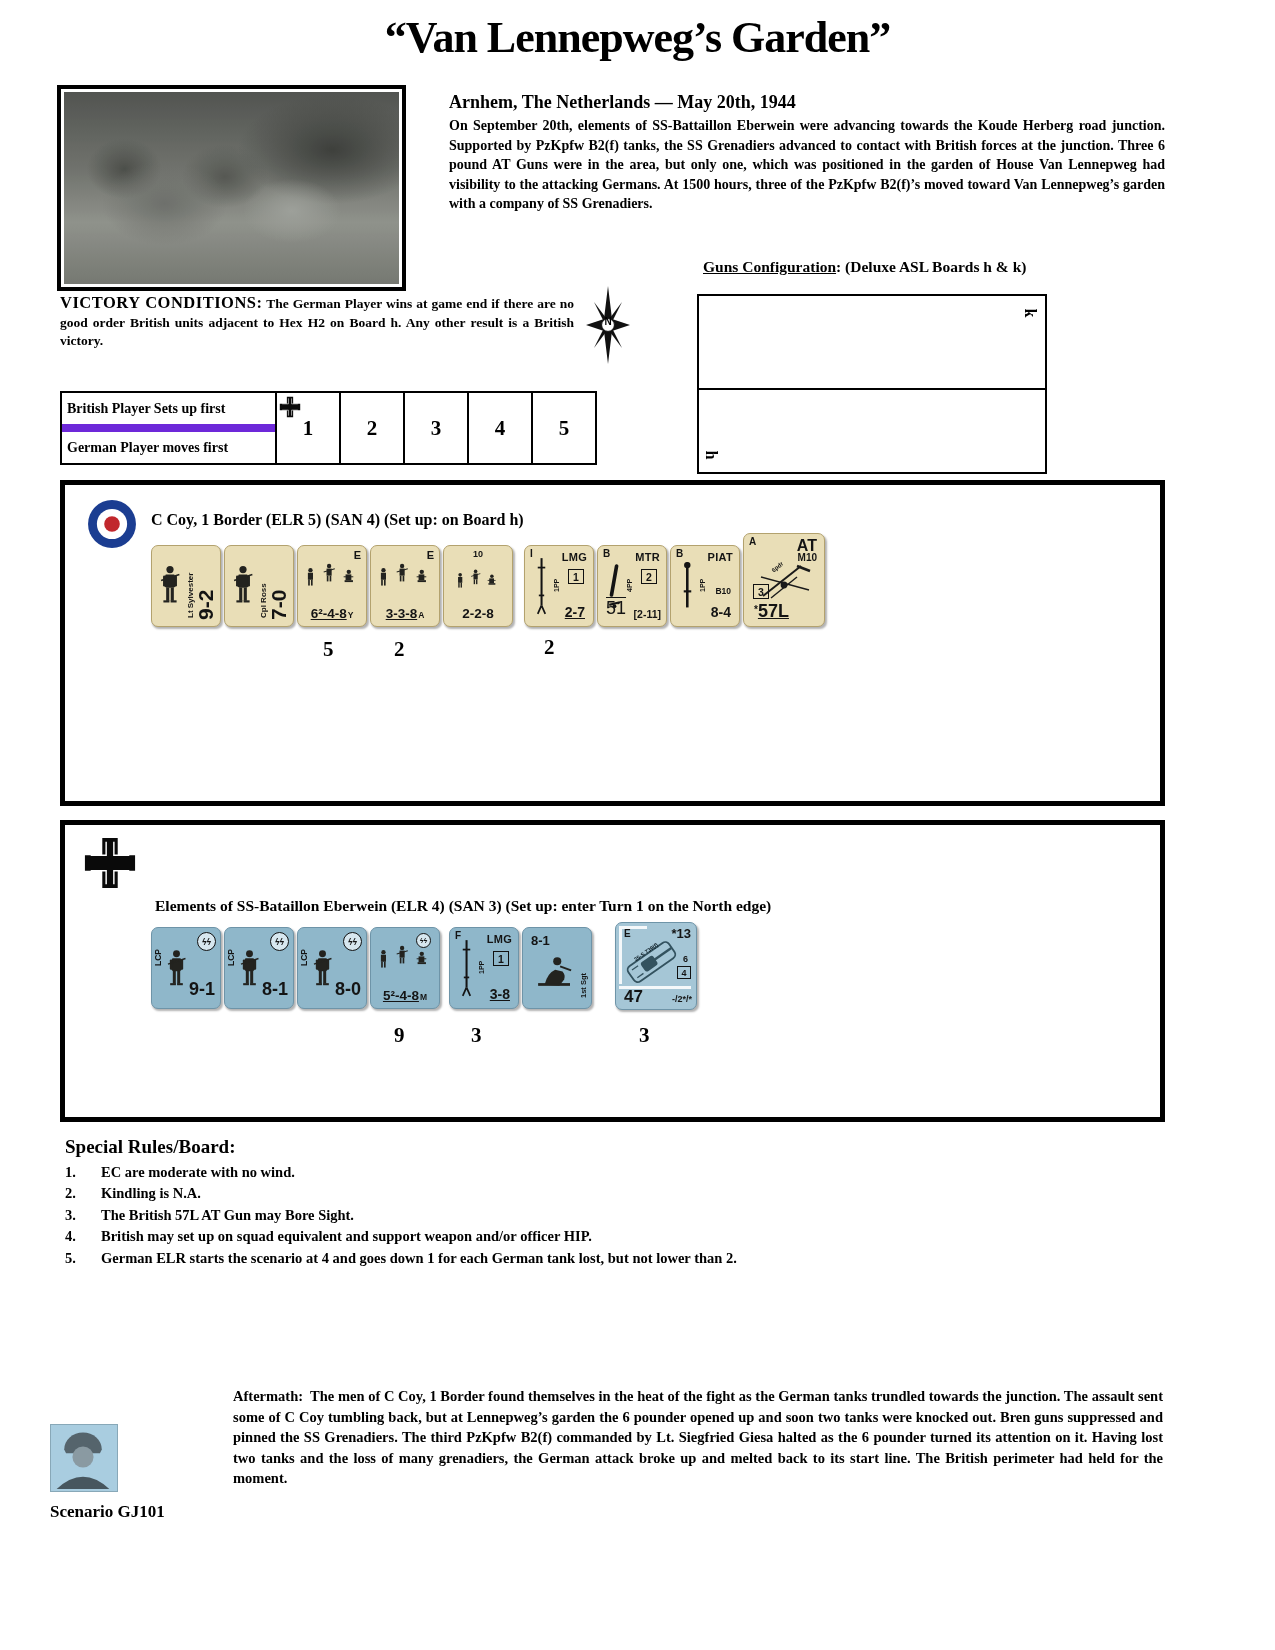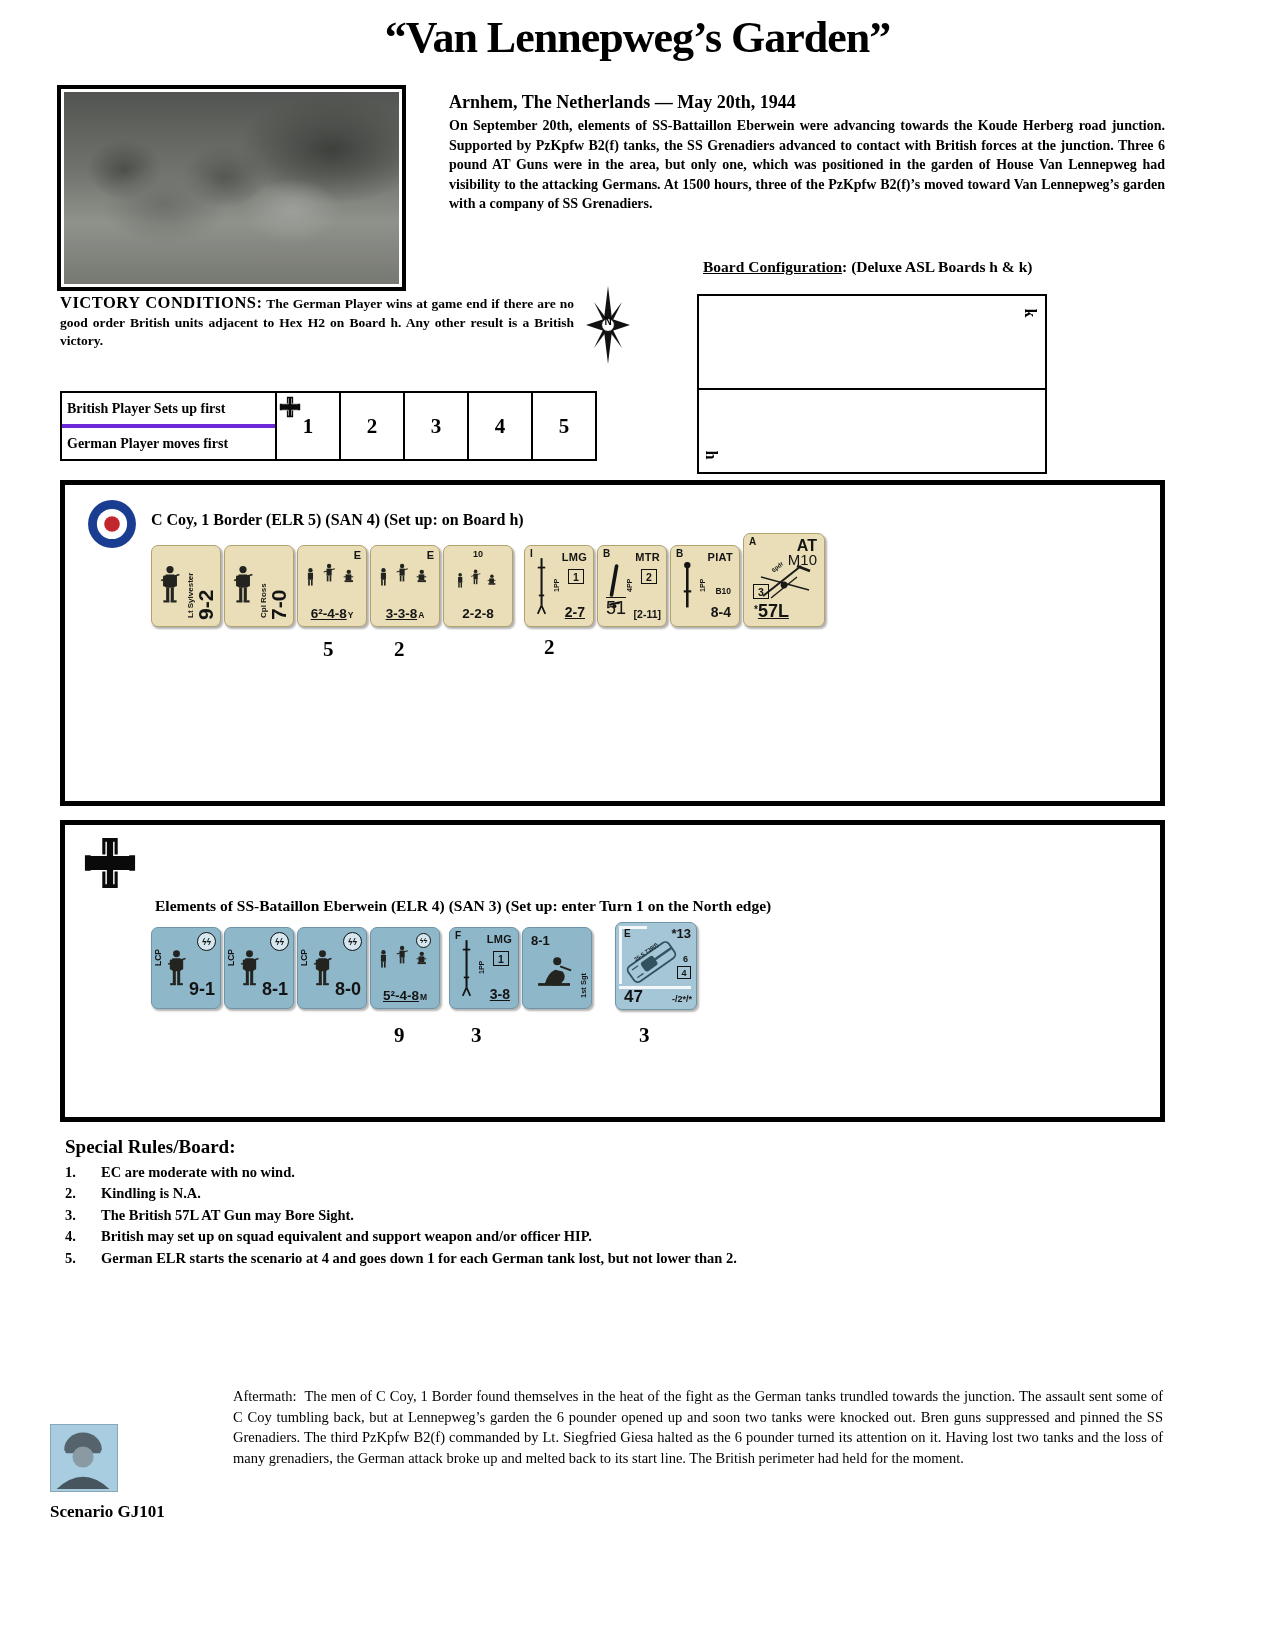--- a/index.html
+++ b/index.html
@@ -42,21 +42,21 @@
   .board-letter { position:absolute; font-weight:bold; font-size:16px;
                   font-family:"Liberation Serif",serif; }
   .letter-k { right:10px; top:8px; transform:rotate(90deg); }
   .letter-h { left:8px; bottom:8px; transform:rotate(90deg); }
 
   
   .turn-track { position:absolute; left:60px; top:391px; display:flex; border:2px solid #000; background:#fff; }
   .tt-labels { width:213px; display:flex; flex-direction:column; }
   .tt-label { height:31px; display:flex; align-items:center; padding-left:5px;
               font-weight:bold; font-size:14px; }
-  .tt-label.first { border-bottom:4px solid #6d28d9; }
+  .tt-label.first { border-bottom:8px solid #6d28d9; }
   .tt-cell { width:62px; border-left:2px solid #000; display:flex; align-items:center;
              justify-content:center; font-size:21px; font-weight:bold; position:relative; }
   .tt-cross { position:absolute; left:2px; top:1px; width:22px; height:26px; }
 
   
   .obox { position:absolute; left:60px; width:1095px; border:5px solid #000; background:#fff; }
   .brit-box { top:480px; height:316px; }
   .ger-box  { top:820px; height:292px; }
   .ob-header { position:absolute; font-size:16px; font-weight:bold; }
   .roundel { position:absolute; left:22px; top:14px; width:50px; height:50px; }
@@ -111,21 +111,21 @@
   .sw-pp  { left:28px; top:24px; font-size:7px; font-weight:bold; height:22px; }
   .sw-box { position:absolute; right:9px; top:23px; width:14px; height:13px; border:1.5px solid #111;
             display:flex; align-items:center; justify-content:center; font-size:10.5px; font-weight:bold; }
   .sw-val { position:absolute; right:8px; bottom:6px; font-size:14px; font-weight:bold; }
   .sw-val.small { font-size:10.5px; right:5px; }
   .sw-range { position:absolute; left:8px; bottom:7px; font-size:18px; font-weight:normal; }
   .sw-mid { position:absolute; right:8px; top:40px; font-size:8.5px; font-weight:bold; }
 
   .gun-name { position:absolute; right:7px; top:4px; text-align:right; line-height:0.95; }
   .gun-at { font-size:16px; font-weight:bold; display:block; }
-  .gun-model { font-size:15px; font-weight:normal; display:block;text-align:right; }
+  .gun-model { font-size:10px; font-weight:bold; display:block;text-align:right; }
   .gun-icon { position:absolute; left:13px; top:26px; width:56px; height:40px; color:#1a1a1a; }
   .gun-label { position:absolute; left:27px; top:30px; font-size:6px; font-weight:bold;
                transform:rotate(-40deg); }
   .gun-box { position:absolute; left:9px; top:50px; width:14px; height:13px; border:1.5px solid #111;
              display:flex; align-items:center; justify-content:center; font-size:10.5px; font-weight:bold; }
   .gun-val { position:absolute; left:10px; bottom:4px; font-size:18px; font-weight:bold; }
   .gun-pre { font-size:10px; vertical-align:4px; font-weight:bold; }
 
   .tank-wl { position:absolute; left:3px; top:3px; width:3px; height:58px; background:#f4f8fa; }
   .tank-wt { position:absolute; left:3px; top:3px; width:28px; height:3px; background:#f4f8fa; }
@@ -145,21 +145,21 @@
   .crew-top-de { position:absolute; left:8px; top:5px; font-size:13px; font-weight:bold; }
   .crew-side { right:3px; top:26px; font-size:7.5px; font-weight:bold; height:44px; }
 
   
   .rules { position:absolute; left:65px; top:1136px; width:920px; }
   .rules-heading { font-size:19px; font-weight:bold; margin:0 0 4px 0; }
   .rule-row { display:flex; font-weight:bold; font-size:14.5px; line-height:1.48; }
   .rule-num { width:36px; flex:0 0 auto; }
 
   .aftermath { position:absolute; left:233px; top:1386px; width:930px; font-size:14.5px;
-               font-weight:normal; text-align:justify; line-height:1.42; }
+               font-weight:bold; text-align:justify; line-height:1.42; }
 
   .portrait { position:absolute; left:50px; top:1424px; width:66px; height:66px;
               background:#a9cde0; border:1px solid #88a8b8; }
   .scenario-id { position:absolute; left:50px; top:1502px; font-size:17px; font-weight:bold; }
 </style>
 </head>
 <body>
 
 <svg width="0" height="0" style="position:absolute">
   <defs>
@@ -264,21 +264,21 @@
     <svg viewBox="0 0 44 78" width="44" height="78">
       <path d="M22 0 L26 33 L44 39 L26 45 L22 78 L18 45 L0 39 L18 33 Z" fill="#111"></path>
       <path d="M8 16 L23 36 L36 62 L21 42 Z" fill="#111"></path>
       <path d="M36 16 L21 36 L8 62 L23 42 Z" fill="#111"></path>
       <circle cx="22" cy="39" r="6.4" fill="#fff" stroke="#111" stroke-width="1"></circle>
     </svg>
     <span class="compass-n">N</span>
   </div>
 
   <div class="board-config-heading">
-    <span class="bc-underline">Board Configuration</span><span>: (Deluxe ASL Boards h &amp; k)</span>
+    <span class="bc-underline">Guns Configuration</span><span>: (Deluxe ASL Boards h &amp; k)</span>
   </div>
   <div class="boards">
     <div class="board-top">
       <span class="board-letter letter-k">k</span>
     </div>
     <div class="board-bottom">
       <span class="board-letter letter-h">h</span>
     </div>
   </div>
 

